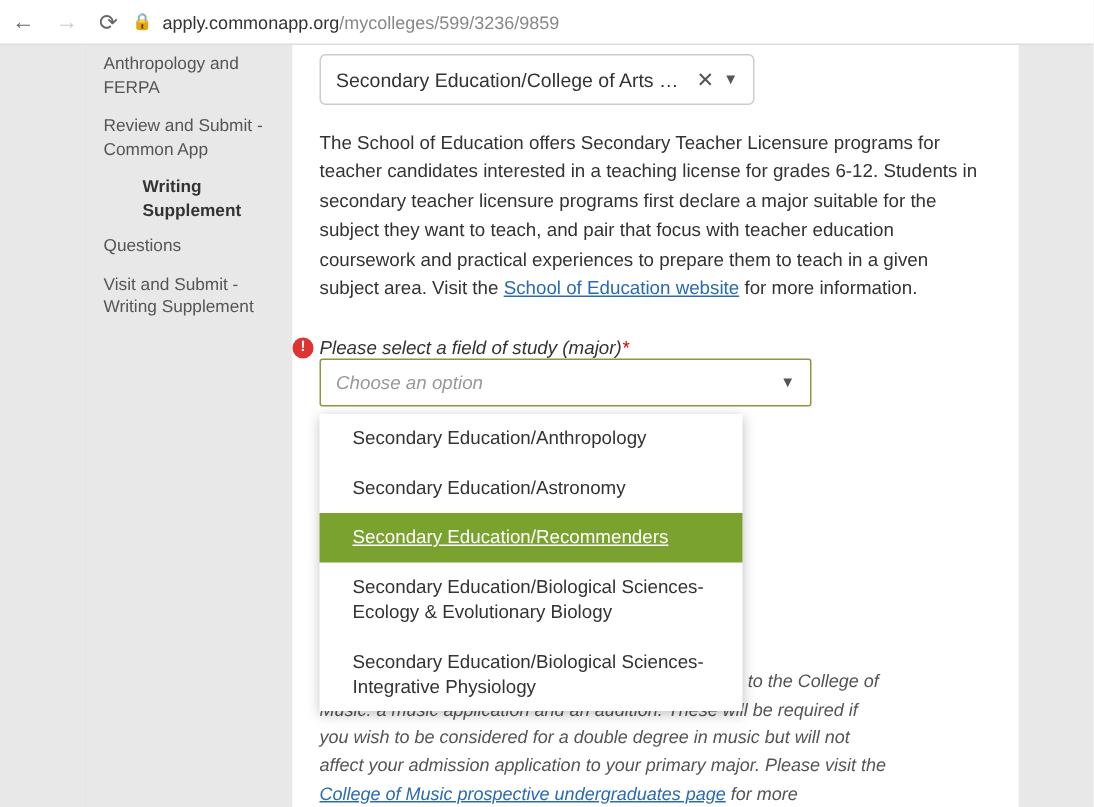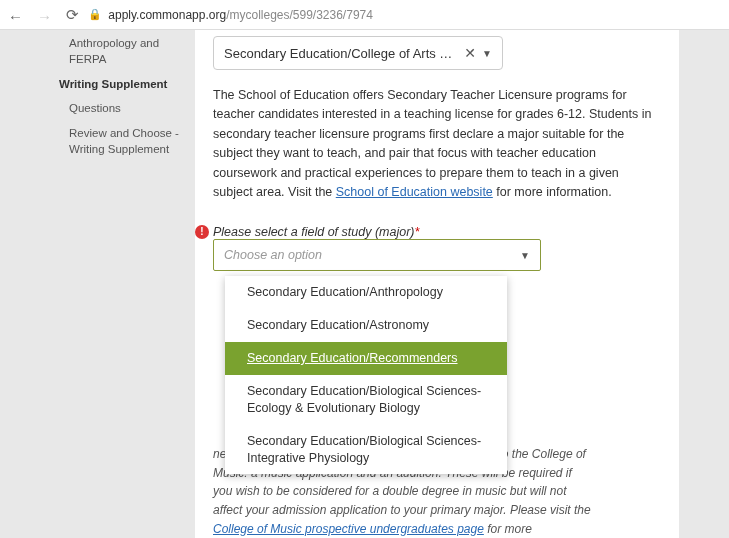--- a/index.html
+++ b/index.html
@@ -10,21 +10,21 @@
   .browser-nav span { cursor: pointer; font-size: 15px; }
   .url-area { display: flex; align-items: center; gap: 6px; flex: 1; color: #555; font-size: 12px; }
   .lock { font-size: 11px; color: #555; }
   .url-host { color: #333; text-align: center; }
   .url-path { color: #888; }
   
   .page { display: flex; max-width: 729px; margin: 0; background: #f5f5f5; min-height: 508px; }
   .gutter-left { width: 55px; background: #e8e8e8; }
   .sidebar { width: 140px; background: #e8e8e8; padding: 6px 10px 0 4px; font-size: 11.5px; color: #555; line-height: 1.35; }
   .sidebar .item { margin-bottom: 10px; cursor: pointer; }
-  .sidebar .item.heading { font-weight: 600; color: #333; margin-top: 4px; margin-bottom: 8px; }
+  .sidebar .item.heading { font-weight: 600; color: #333; margin-top: 4px; margin-bottom: 8px; margin-left: 36px; }
   .sidebar .item.sub { padding-left: 10px; }
   
   .main { flex: 1; background: #fff; padding: 0 18px 10px 18px; position: relative; }
   .gutter-right { width: 50px; background: #e8e8e8; }
   
   .select-box { border: 1px solid #ccc; border-radius: 4px; height: 34px; display: flex; align-items: center; padding: 0 10px; width: 290px; margin-top: 6px; background: #fff; position: relative; }
   .select-box .text { flex: 1; white-space: nowrap; overflow: hidden; text-overflow: ellipsis; color: #333; font-size: 13px; }
   .select-box .clear { color: #555; font-size: 14px; margin: 0 6px; cursor: pointer; }
   .select-box .caret { color: #555; font-size: 10px; cursor: pointer; }
   
@@ -33,52 +33,53 @@
   
   .field-row { margin-top: 22px; position: relative; }
   .alert-icon { position: absolute; left: -18px; top: 1px; width: 14px; height: 14px; background: #d33; border-radius: 50%; color: #fff; font-size: 10px; font-weight: bold; text-align: center; line-height: 14px; }
   .field-label { font-size: 12.5px; color: #333; font-style: italic; }
   .req { color: #c00; }
   
   .dropdown-box { border: 1px solid #8a9a3a; border-radius: 2px; height: 32px; display: flex; align-items: center; padding: 0 10px; width: 328px; margin-top: 0; background: #fff; }
   .dropdown-box .placeholder { flex: 1; color: #999; font-style: italic; font-size: 12.5px; }
   .dropdown-box .caret { color: #555; font-size: 10px; }
   
-  .dropdown-list { position: absolute; top: 52px; left: 12px; width: 282px; background: #fff; box-shadow: 0 2px 8px rgba(0,0,0,0.25); z-index: 100; }
+  .dropdown-list { position: absolute; top: 52px; left: 0; width: 282px; background: #fff; box-shadow: 0 2px 8px rgba(0,0,0,0.25); z-index: 100; }
   .dropdown-list .opt { padding: 8px 22px; font-size: 12.5px; color: #333; cursor: pointer; line-height: 1.35; }
   .dropdown-list .opt.highlight { background: #7aa22f; color: #fff; text-decoration: underline; }
   
   .italic-note { margin-top: 174px; font-size: 12px; font-style: italic; color: #555; line-height: 1.55; width: 380px; }
   .italic-note a { color: #2a6ab5; text-decoration: underline; }
 </style>
 </head>
 <body>
 
 <div class="browser-bar">
   <div class="browser-nav">
     <span>←</span>
     <span style="color:#ccc;">→</span>
     <span>⟳</span>
   </div>
   <div class="url-area">
     <span class="lock">🔒</span>
     <span>
-      <span class="url-host">apply.commonapp.org</span><span class="url-path">/mycolleges/599/3236/7974</span>
+      <span class="url-host">apply.commonapp.org</span><span class="url-path">/mycolleges/599/3236/9859</span>
     </span>
   </div>
 </div>
 
 <div class="page">
   <div class="gutter-left"></div>
 
   <div class="sidebar">
     <div class="item sub">Anthropology and FERPA</div>
+    <div class="item sub">Review and Submit - Common App</div>
     <div class="item heading">Writing Supplement</div>
     <div class="item sub">Questions</div>
-    <div class="item sub">Review and Choose - Writing Supplement</div>
+    <div class="item sub">Visit and Submit - Writing Supplement</div>
   </div>
 
   <div class="main">
     <div class="select-box">
       <span class="text">Secondary Education/College of Arts &amp; Scie</span>
       <span class="clear">✕</span>
       <span class="caret">▼</span>
     </div>
 
     <p class="desc">

